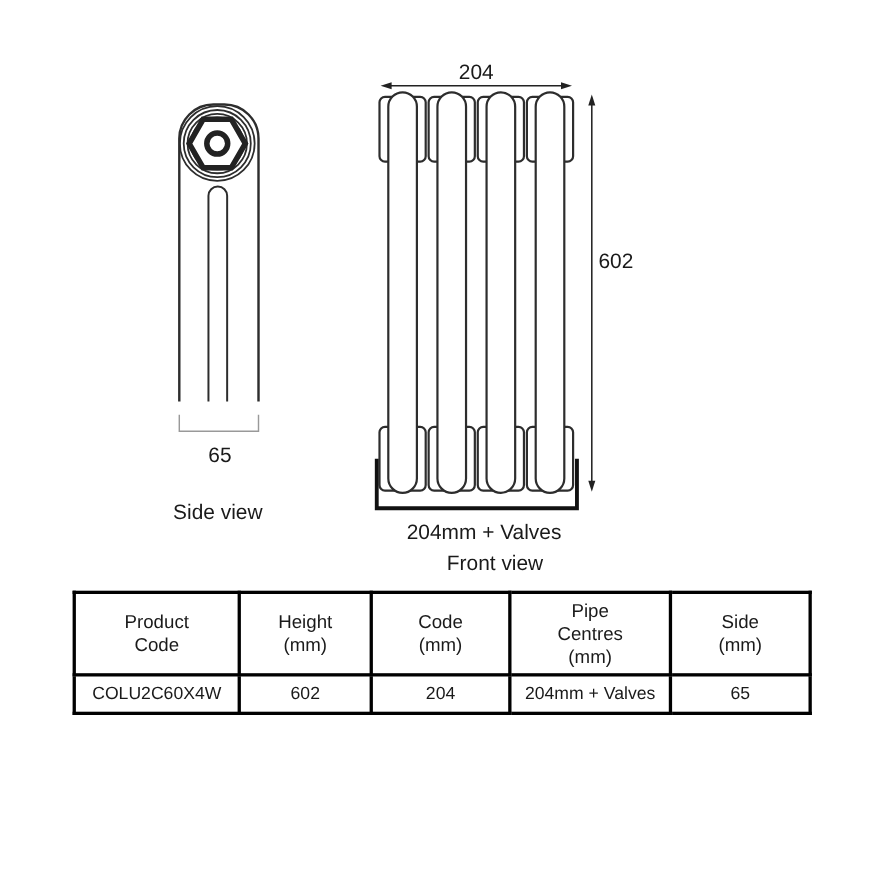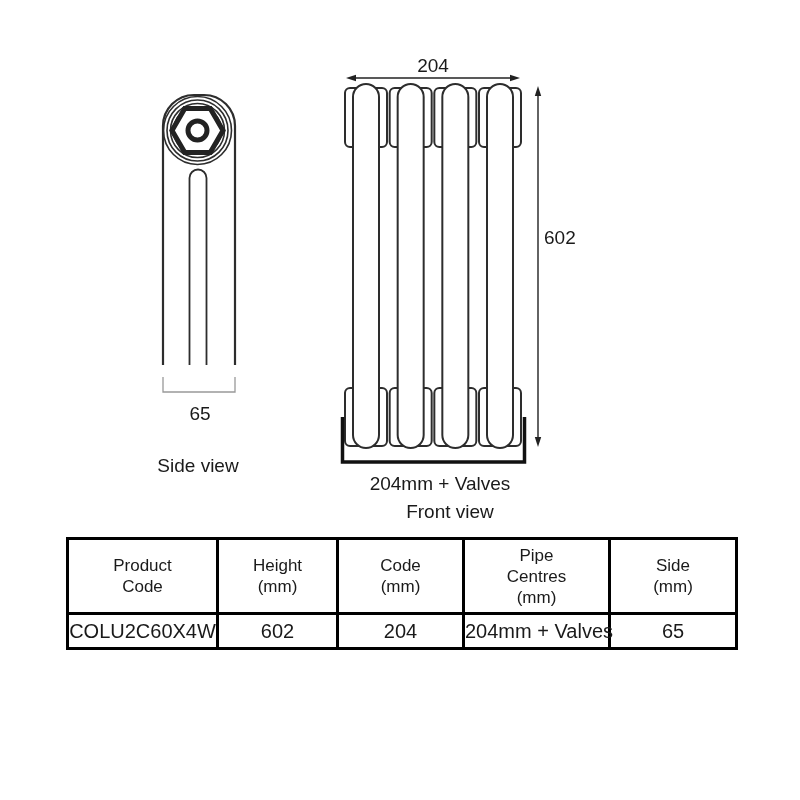--- a/index.html
+++ b/index.html
@@ -43,21 +43,21 @@
     color: #1a1a1a;
   }
   #spec-table th {
     font-weight: normal;
     font-size: 17px;
     line-height: 21px;
     height: 72px;
     white-space: pre-line;
   }
   #spec-table td {
-    font-size: 20px;
+    font-size: 16px;
     height: 32px;
     white-space: nowrap;
   }
 </style>
 </head>
 <body>
 
 <div id="canvas">
 
   <svg id="diagram-svg" width="800" height="560" viewBox="0 0 800 560">

